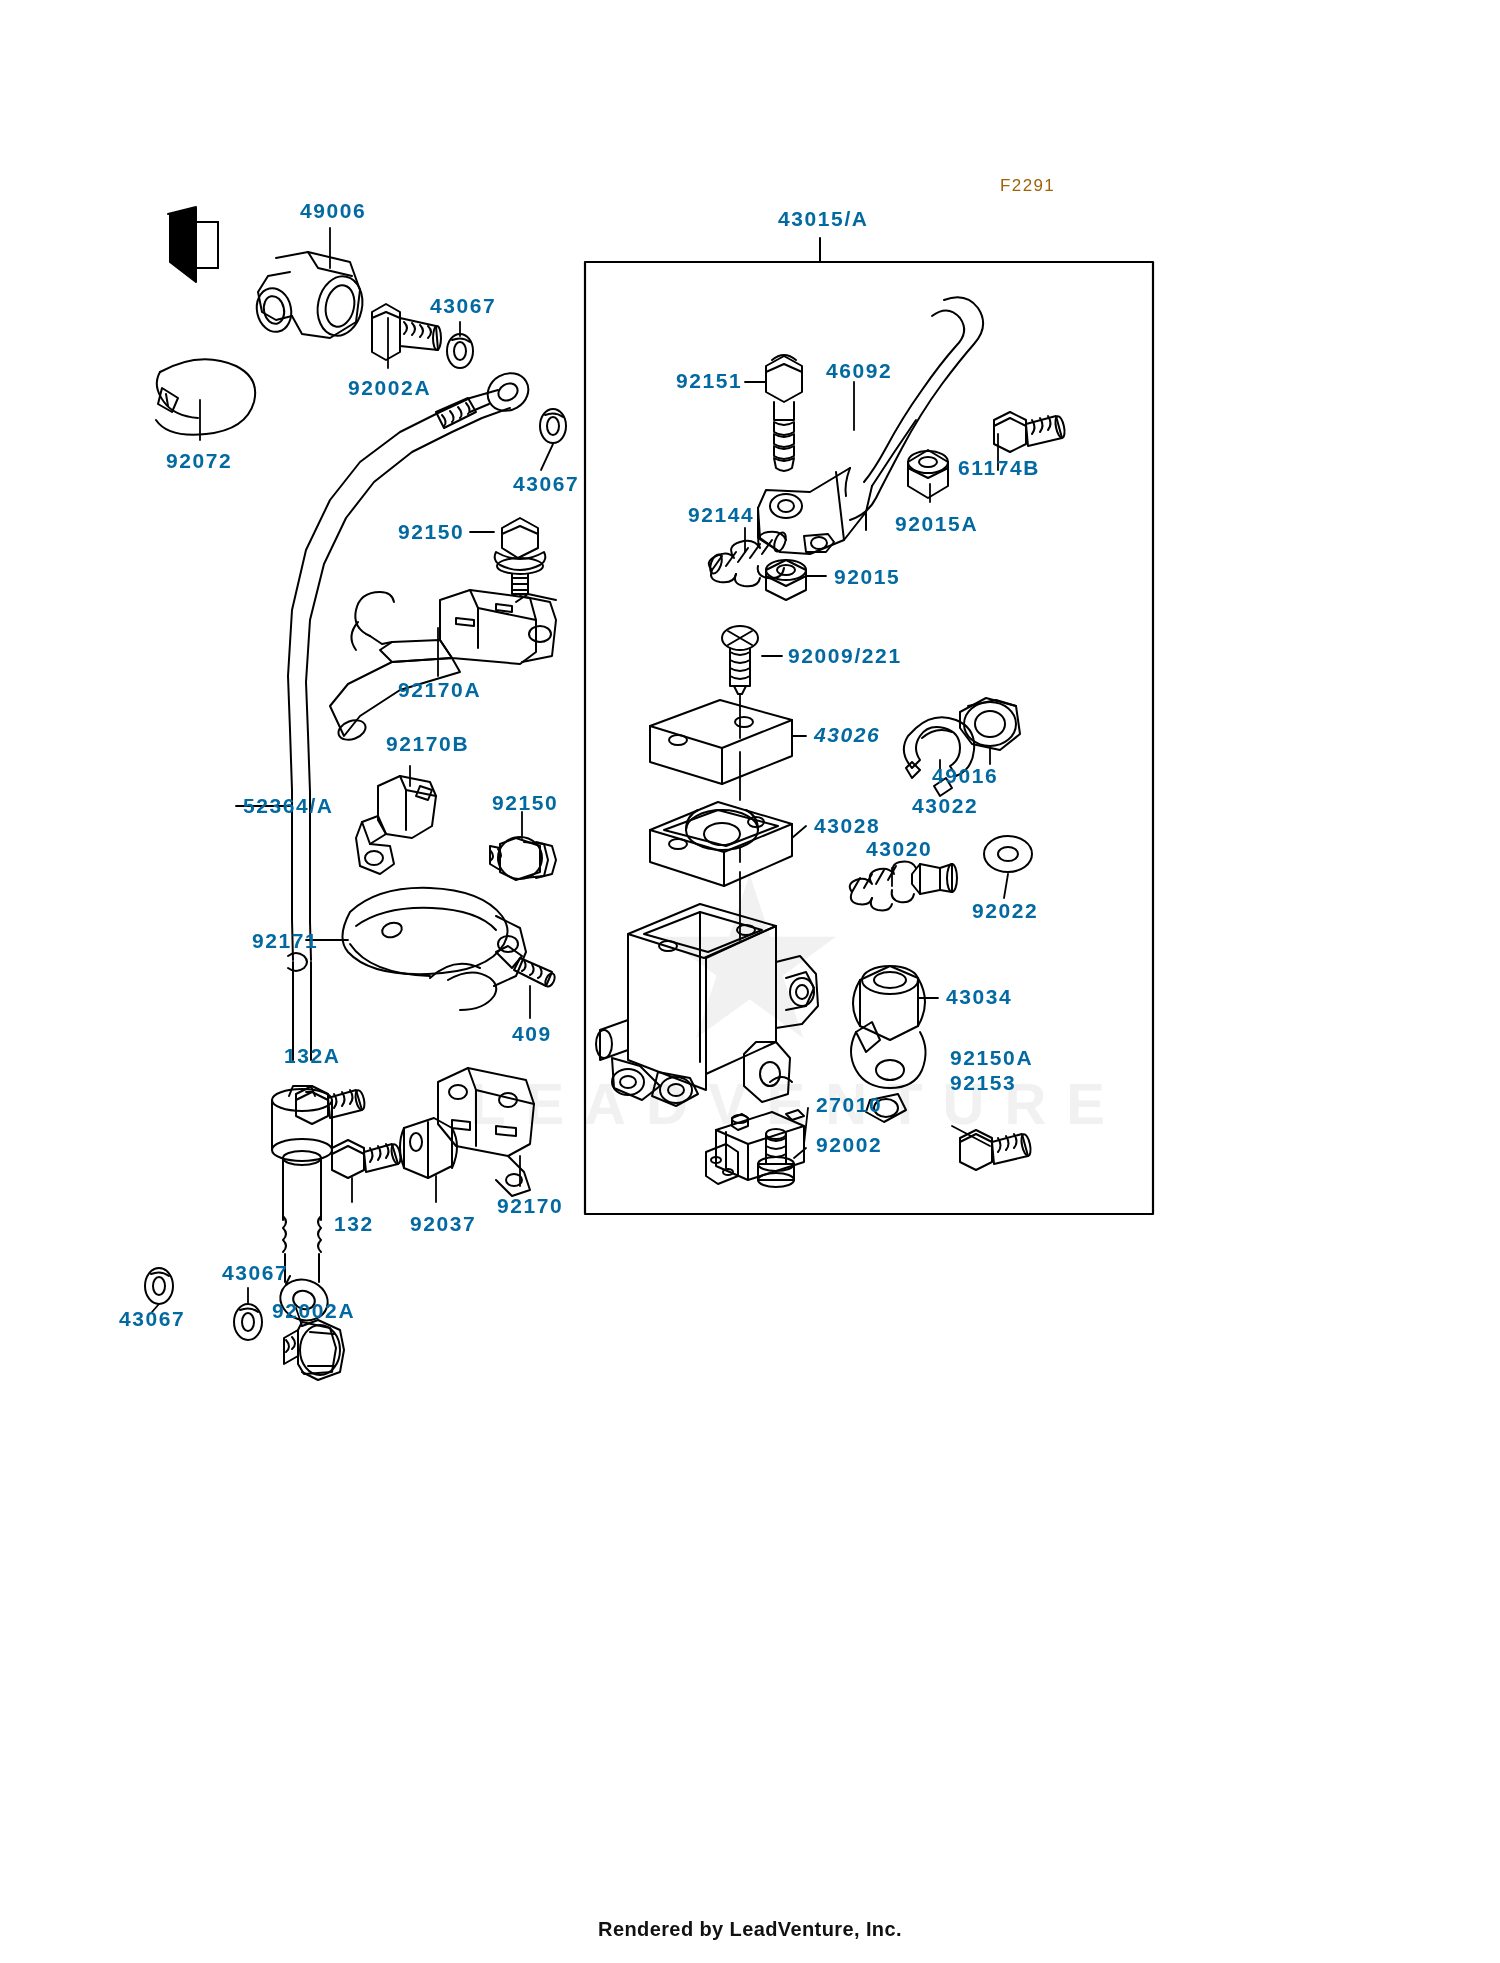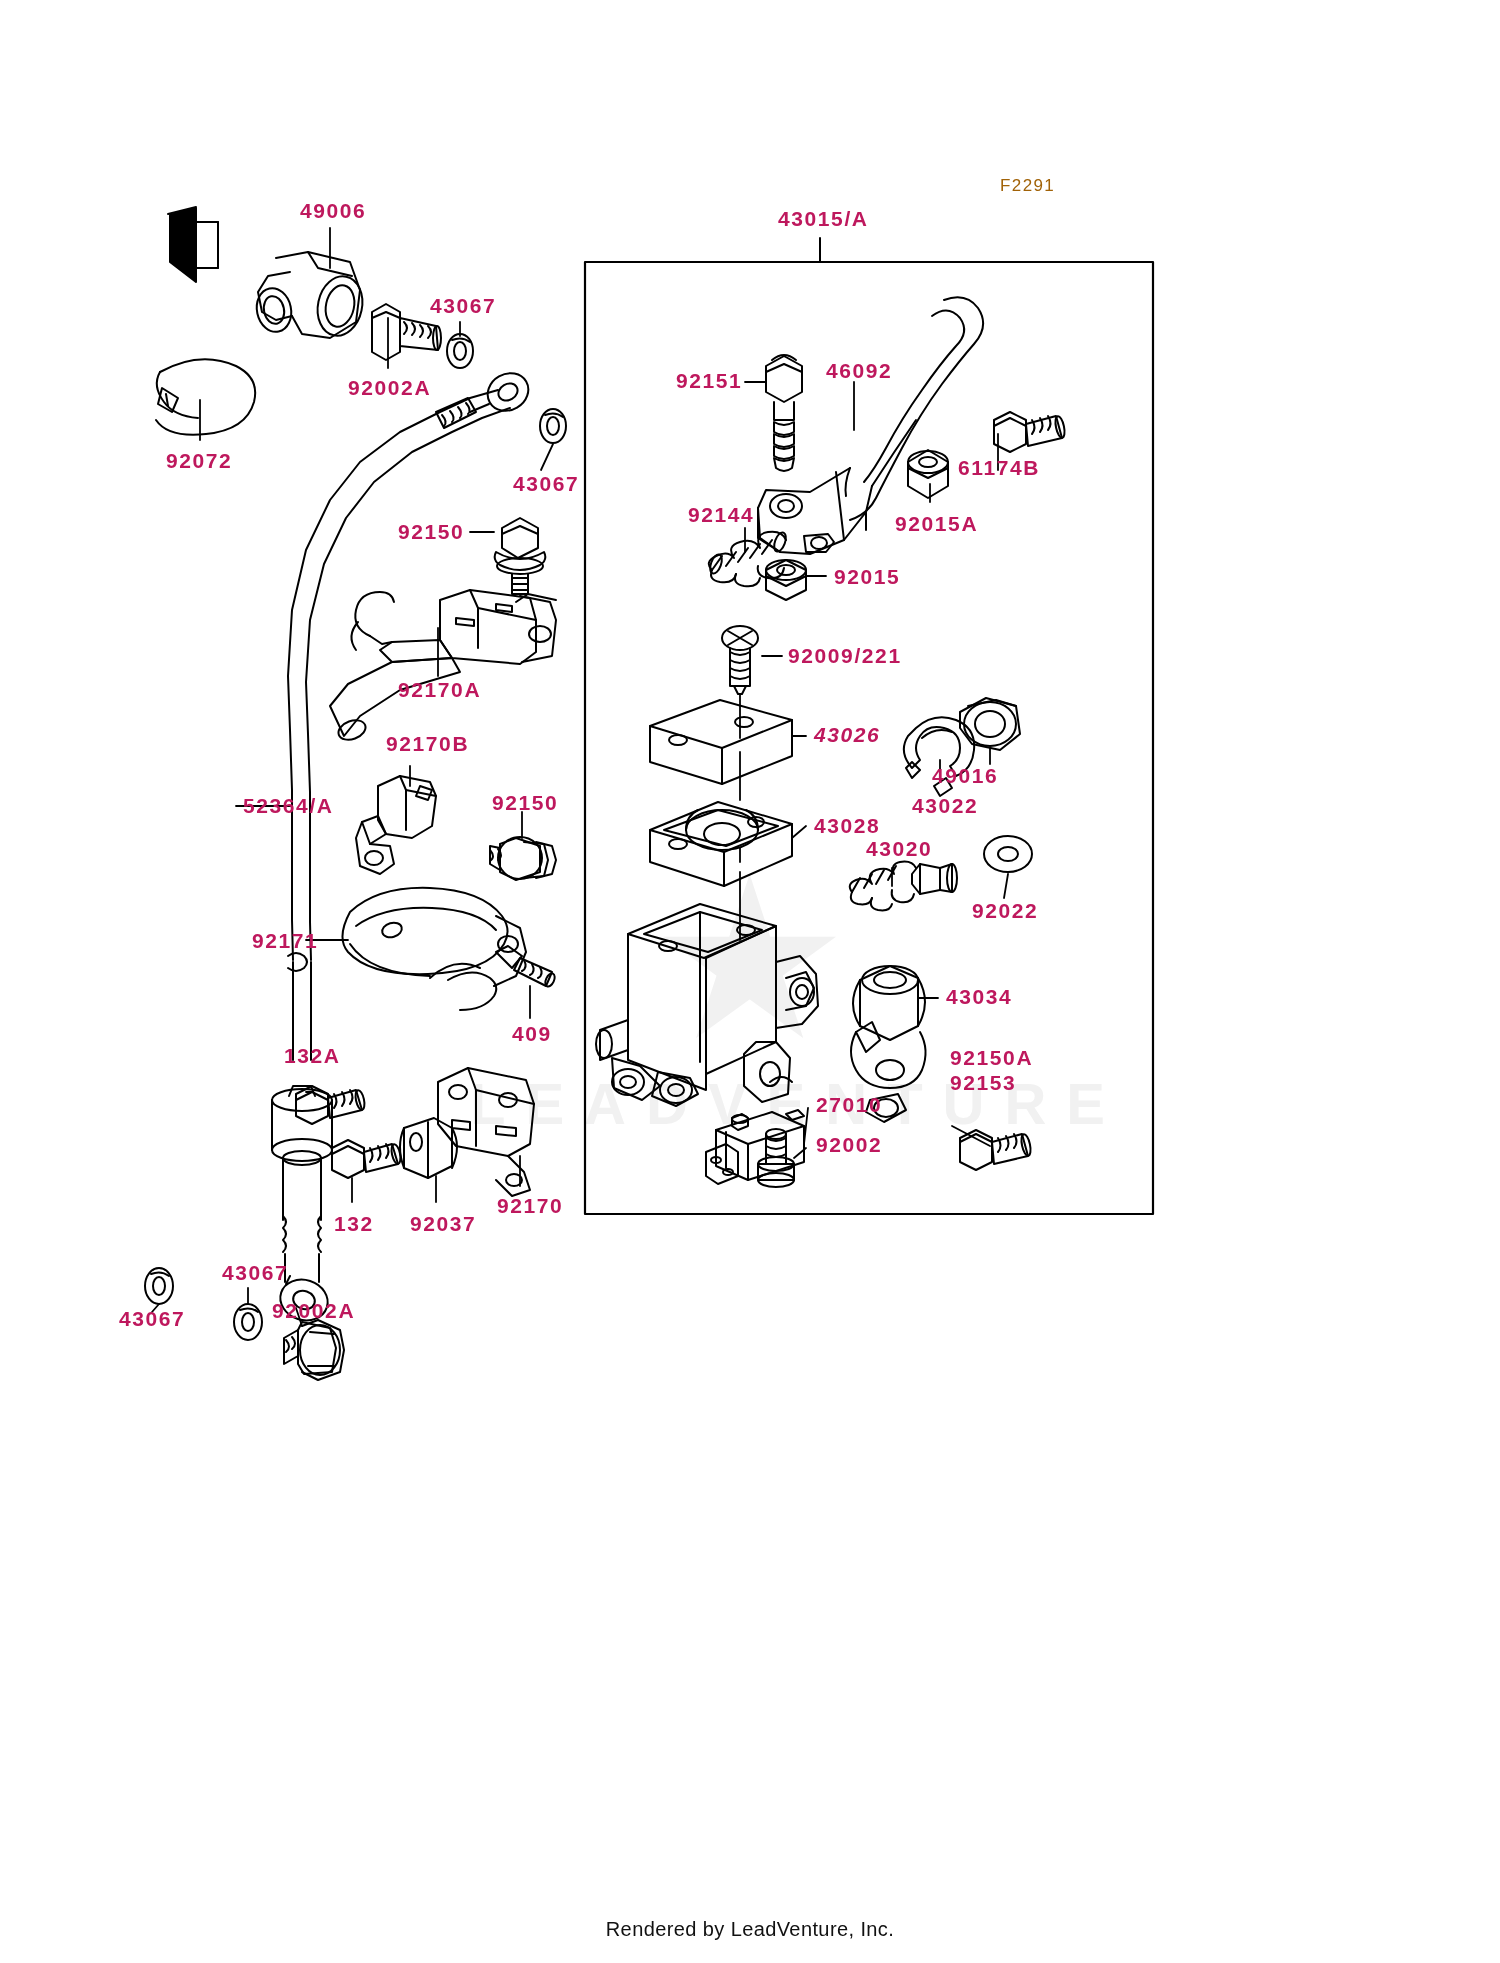--- a/index.html
+++ b/index.html
@@ -14,21 +14,21 @@
     background: #ffffff;
     font-family: "Liberation Sans", sans-serif;
     overflow: hidden;
   }
   .lbl {
     position: absolute;
     font-family: "Liberation Sans", sans-serif;
     font-weight: bold;
     font-size: 21px;
     letter-spacing: 1.6px;
-    color: #be185d;
+    color: #0369a1;
     white-space: nowrap;
     line-height: 1;
   }
   .diag-code {
     position: absolute;
     font-family: "Liberation Sans", sans-serif;
     font-size: 17px;
     letter-spacing: 1.4px;
     color: #a16207;
     white-space: nowrap;
@@ -36,20 +36,21 @@
   .footer {
     position: absolute;
     left: 0;
     right: 0;
     bottom: 22px;
     text-align: center;
     font-family: "Liberation Sans", sans-serif;
     font-size: 20px;
     color: #111;
     letter-spacing: 0.4px;
+    font-weight: bold;
   }
   svg.layer {
     position: absolute;
     left: 0;
     top: 0;
     width: 1500px;
     height: 1963px;
   }
   .wm {
     position: absolute;

